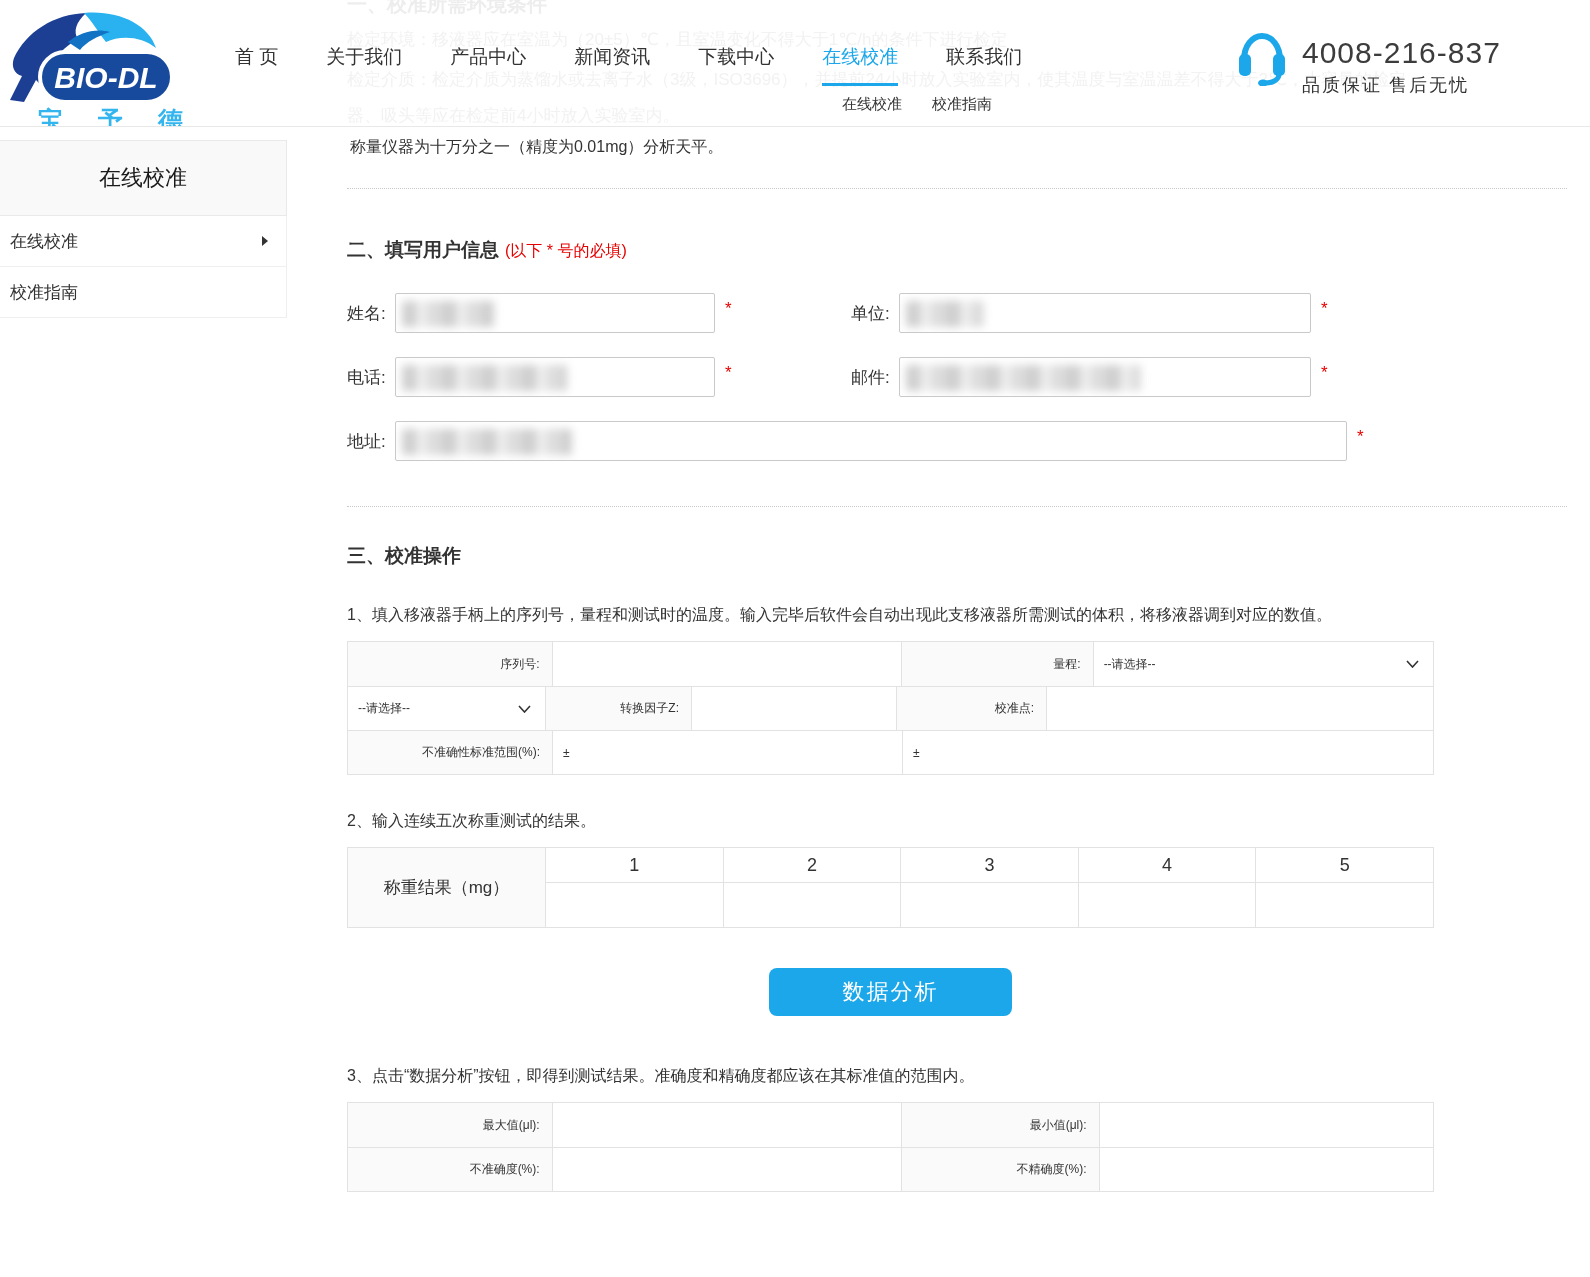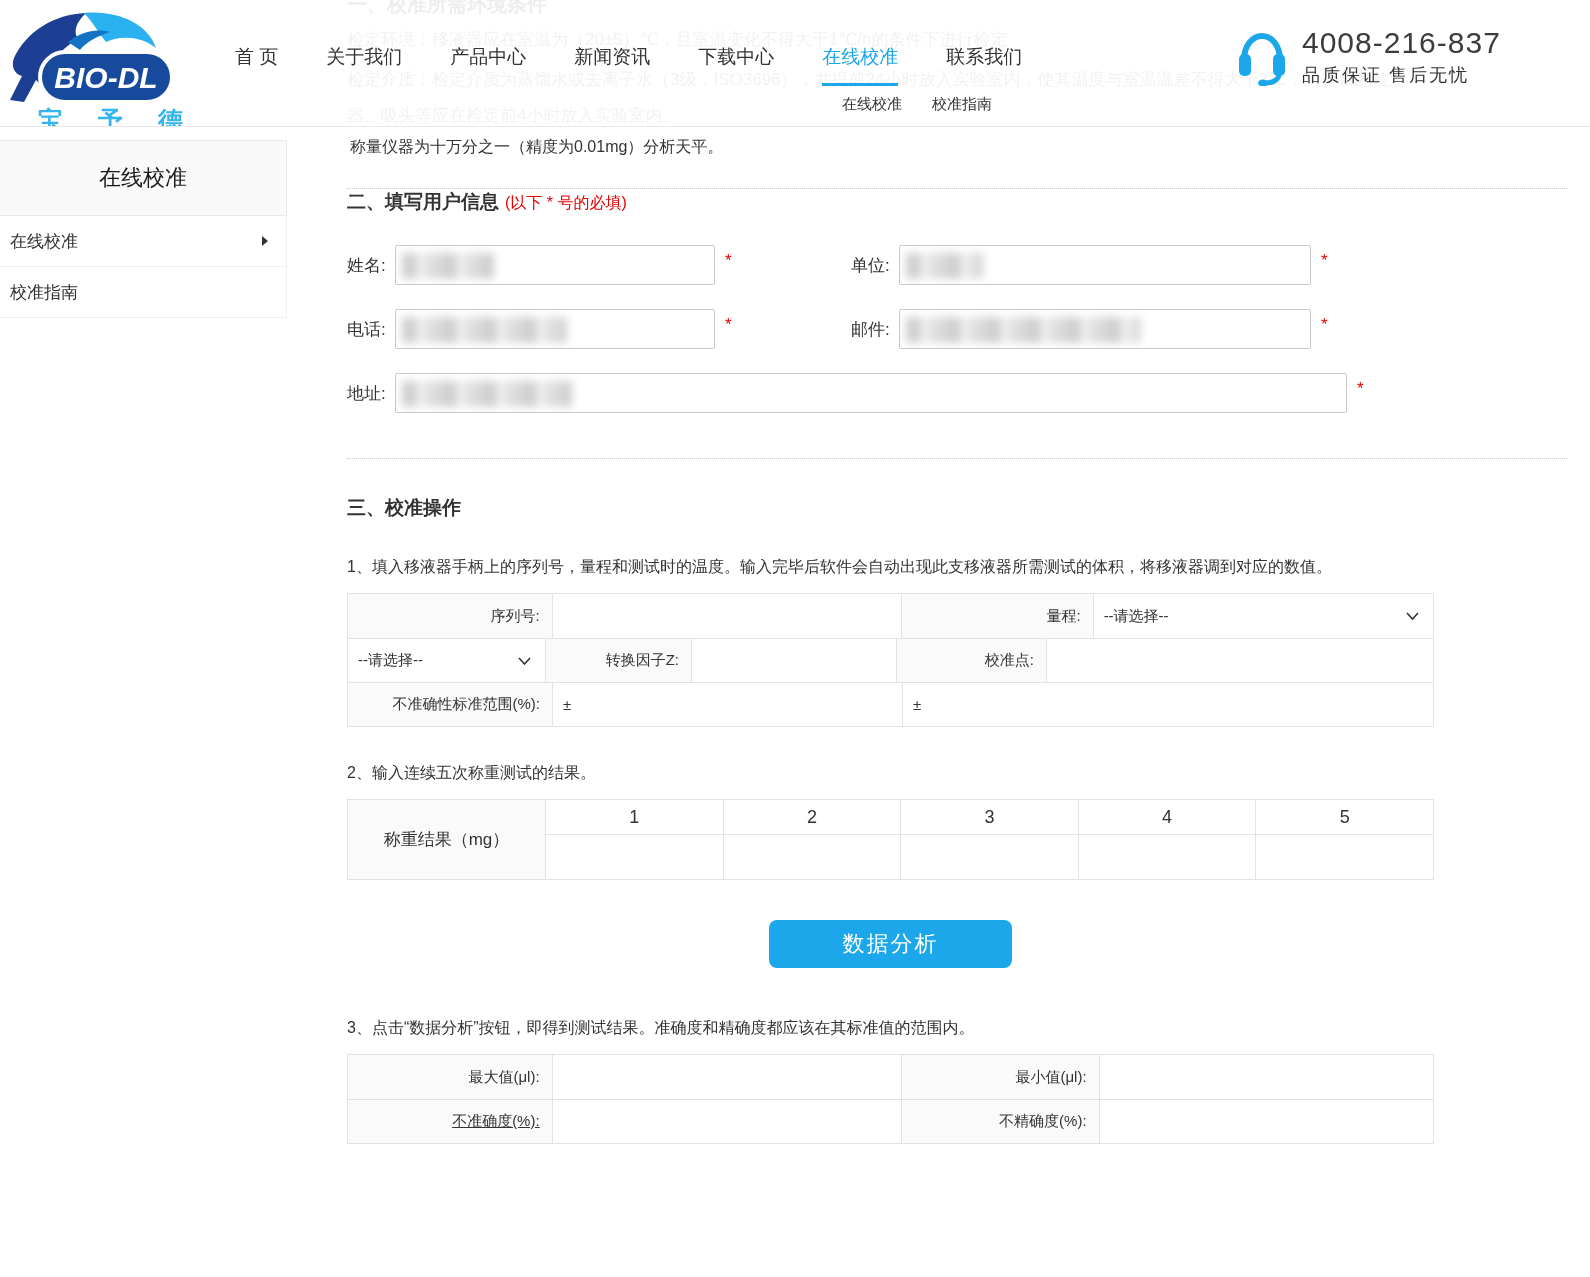--- a/index.html
+++ b/index.html
@@ -19,40 +19,40 @@
   .logo { position:absolute; left:6px; top:8px; width:180px; z-index:5; }
   .logo-cn { font-size:25px; font-weight:bold; color:#35b5ee; letter-spacing:14px; margin:-4px 0 0 32px; white-space:nowrap;text-align:center; }
 
   .nav { position:absolute; left:235px; top:44px; display:flex; gap:48px; z-index:6; }
   .nav-item { font-size:19px; color:#333; padding-bottom:13px; border-bottom:3px solid transparent; cursor:pointer; white-space:nowrap; }
   .nav-item.active { color:#1ba7e9; border-bottom-color:#1ba7e9; }
   .subnav { position:absolute; left:842px; top:95px; display:flex; gap:30px; z-index:6; }
   .subnav span { font-size:15px; color:#333; cursor:pointer; white-space:nowrap; }
 
   .phone-block { position:absolute; left:1236px; top:26px; display:flex; align-items:flex-start; z-index:6; }
-  .phone-text { margin-left:14px; }
+  .phone-text { margin-left:14px;margin-top:10px; }
   .phone-number { font-size:30px; color:#3c3c3c; letter-spacing:1px; line-height:34px; }
   .phone-tagline { font-size:18px; color:#333; margin-top:3px; letter-spacing:2px; }
 
   
   .sidebar { position:absolute; left:0; top:127px; width:287px; z-index:5; }
   .sidebar-title { height:76px; margin-top:13px; background:#f9f9f9; border:1px solid #e9e9e9; border-left:none;
     text-align:center; line-height:74px; font-size:22px; color:#1a1a1a; }
   .sidebar-item { height:51px; border:1px solid #efefef; border-top:none; border-left:none;
     display:flex; align-items:center; padding:0 18px 0 10px; font-size:17px; color:#333; cursor:pointer; background:#fff; }
   .sidebar-item .grow { flex:1; }
   .tri-right { width:0; height:0; border-left:6px solid #333; border-top:5px solid transparent; border-bottom:5px solid transparent; }
 
   
   .main { position:absolute; left:347px; top:127px; width:1243px; z-index:4; }
   .intro { margin:10px 0 0 3px; font-size:16px; }
   .dotted { border:none; border-top:1px dotted #c9c9c9; width:1220px; }
   .div1 { margin-top:30px; }
   .div2 { margin-top:45px; }
-  .sec-h { font-size:19px; font-weight:bold; color:#333; }
+  .sec-h { margin-top:48px; font-size:19px; font-weight:bold; color:#333; }
   .sec-h .red-note { font-weight:normal; font-size:16px; color:#e60000; margin-left:6px; }
   .sec-h3 { margin-top:36px; }
   .step { margin-top:36px; font-size:16px; color:#333; }
   .step3 { margin-top:50px; }
 
   
   .form { margin-top:30px; }
   .form-row { display:flex; align-items:center; margin-bottom:24px; }
   .f-label { width:48px; font-size:17px; color:#333; flex:none; }
   .f-input { height:40px; border:1px solid #c9c9c9; border-radius:2px; background:#fff; position:relative; overflow:hidden; flex:none; }
@@ -60,21 +60,21 @@
   .f-star { color:#e60000; font-size:17px; margin-left:10px; width:16px; flex:none; align-self:flex-start; padding-top:6px; }
   .col2 { margin-left:110px; }
   .blob { position:absolute; top:7px; left:6px; height:26px; border-radius:3px;
     background:repeating-linear-gradient(90deg,#c7c7c7 0 14px,#e9e9e9 14px 26px,#d6d6d6 26px 40px);
     filter:blur(4px); opacity:.85; }
 
   
   .tbl { width:1087px; border:1px solid #e2e2e2; margin-top:15px; }
   .trow { display:flex; height:44px; border-top:1px solid #e2e2e2; }
   .trow:first-child { border-top:none; }
-  .cell { border-right:1px solid #e2e2e2; height:100%; display:flex; align-items:center; font-size:15px; }
+  .cell { border-right:1px solid #e2e2e2; height:100%; display:flex; align-items:center; font-size:12px; }
   .cell:last-child { border-right:none; }
   .lbl { background:#fafafa; justify-content:flex-end; padding-right:12px; color:#333; }
   .inp { background:#fff; padding-left:10px; cursor:text; }
   .sel { background:#fff; padding:0 14px 0 10px; cursor:pointer; justify-content:space-between; }
   .chev svg { display:block; }
 
   
   .t2 { width:1087px; border:1px solid #e2e2e2; margin-top:15px; display:flex; }
   .t2-label { width:198px; background:#fafafa; border-right:1px solid #e2e2e2;
     display:flex; align-items:center; justify-content:center; font-size:17px; }
@@ -270,20 +270,20 @@
   <p class="step step3">3、点击“数据分析”按钮，即得到测试结果。准确度和精确度都应该在其标准值的范围内。</p>
 
   <div class="tbl">
     <div class="trow">
       <div class="cell lbl" style="width:205px;">最大值(μl):</div>
       <div class="cell inp" style="width:350px;"></div>
       <div class="cell lbl" style="width:198px;">最小值(μl):</div>
       <div class="cell inp" style="width:334px;"></div>
     </div>
     <div class="trow">
-      <div class="cell lbl" style="width:205px;text-decoration:underline;">不准确度(%):</div>
+      <div class="cell lbl" style="width:205px;">不准确度(%):</div>
       <div class="cell inp" style="width:350px;"></div>
       <div class="cell lbl" style="width:198px;">不精确度(%):</div>
       <div class="cell inp" style="width:334px;"></div>
     </div>
   </div>
 
 </div>
 
 </body></html>

